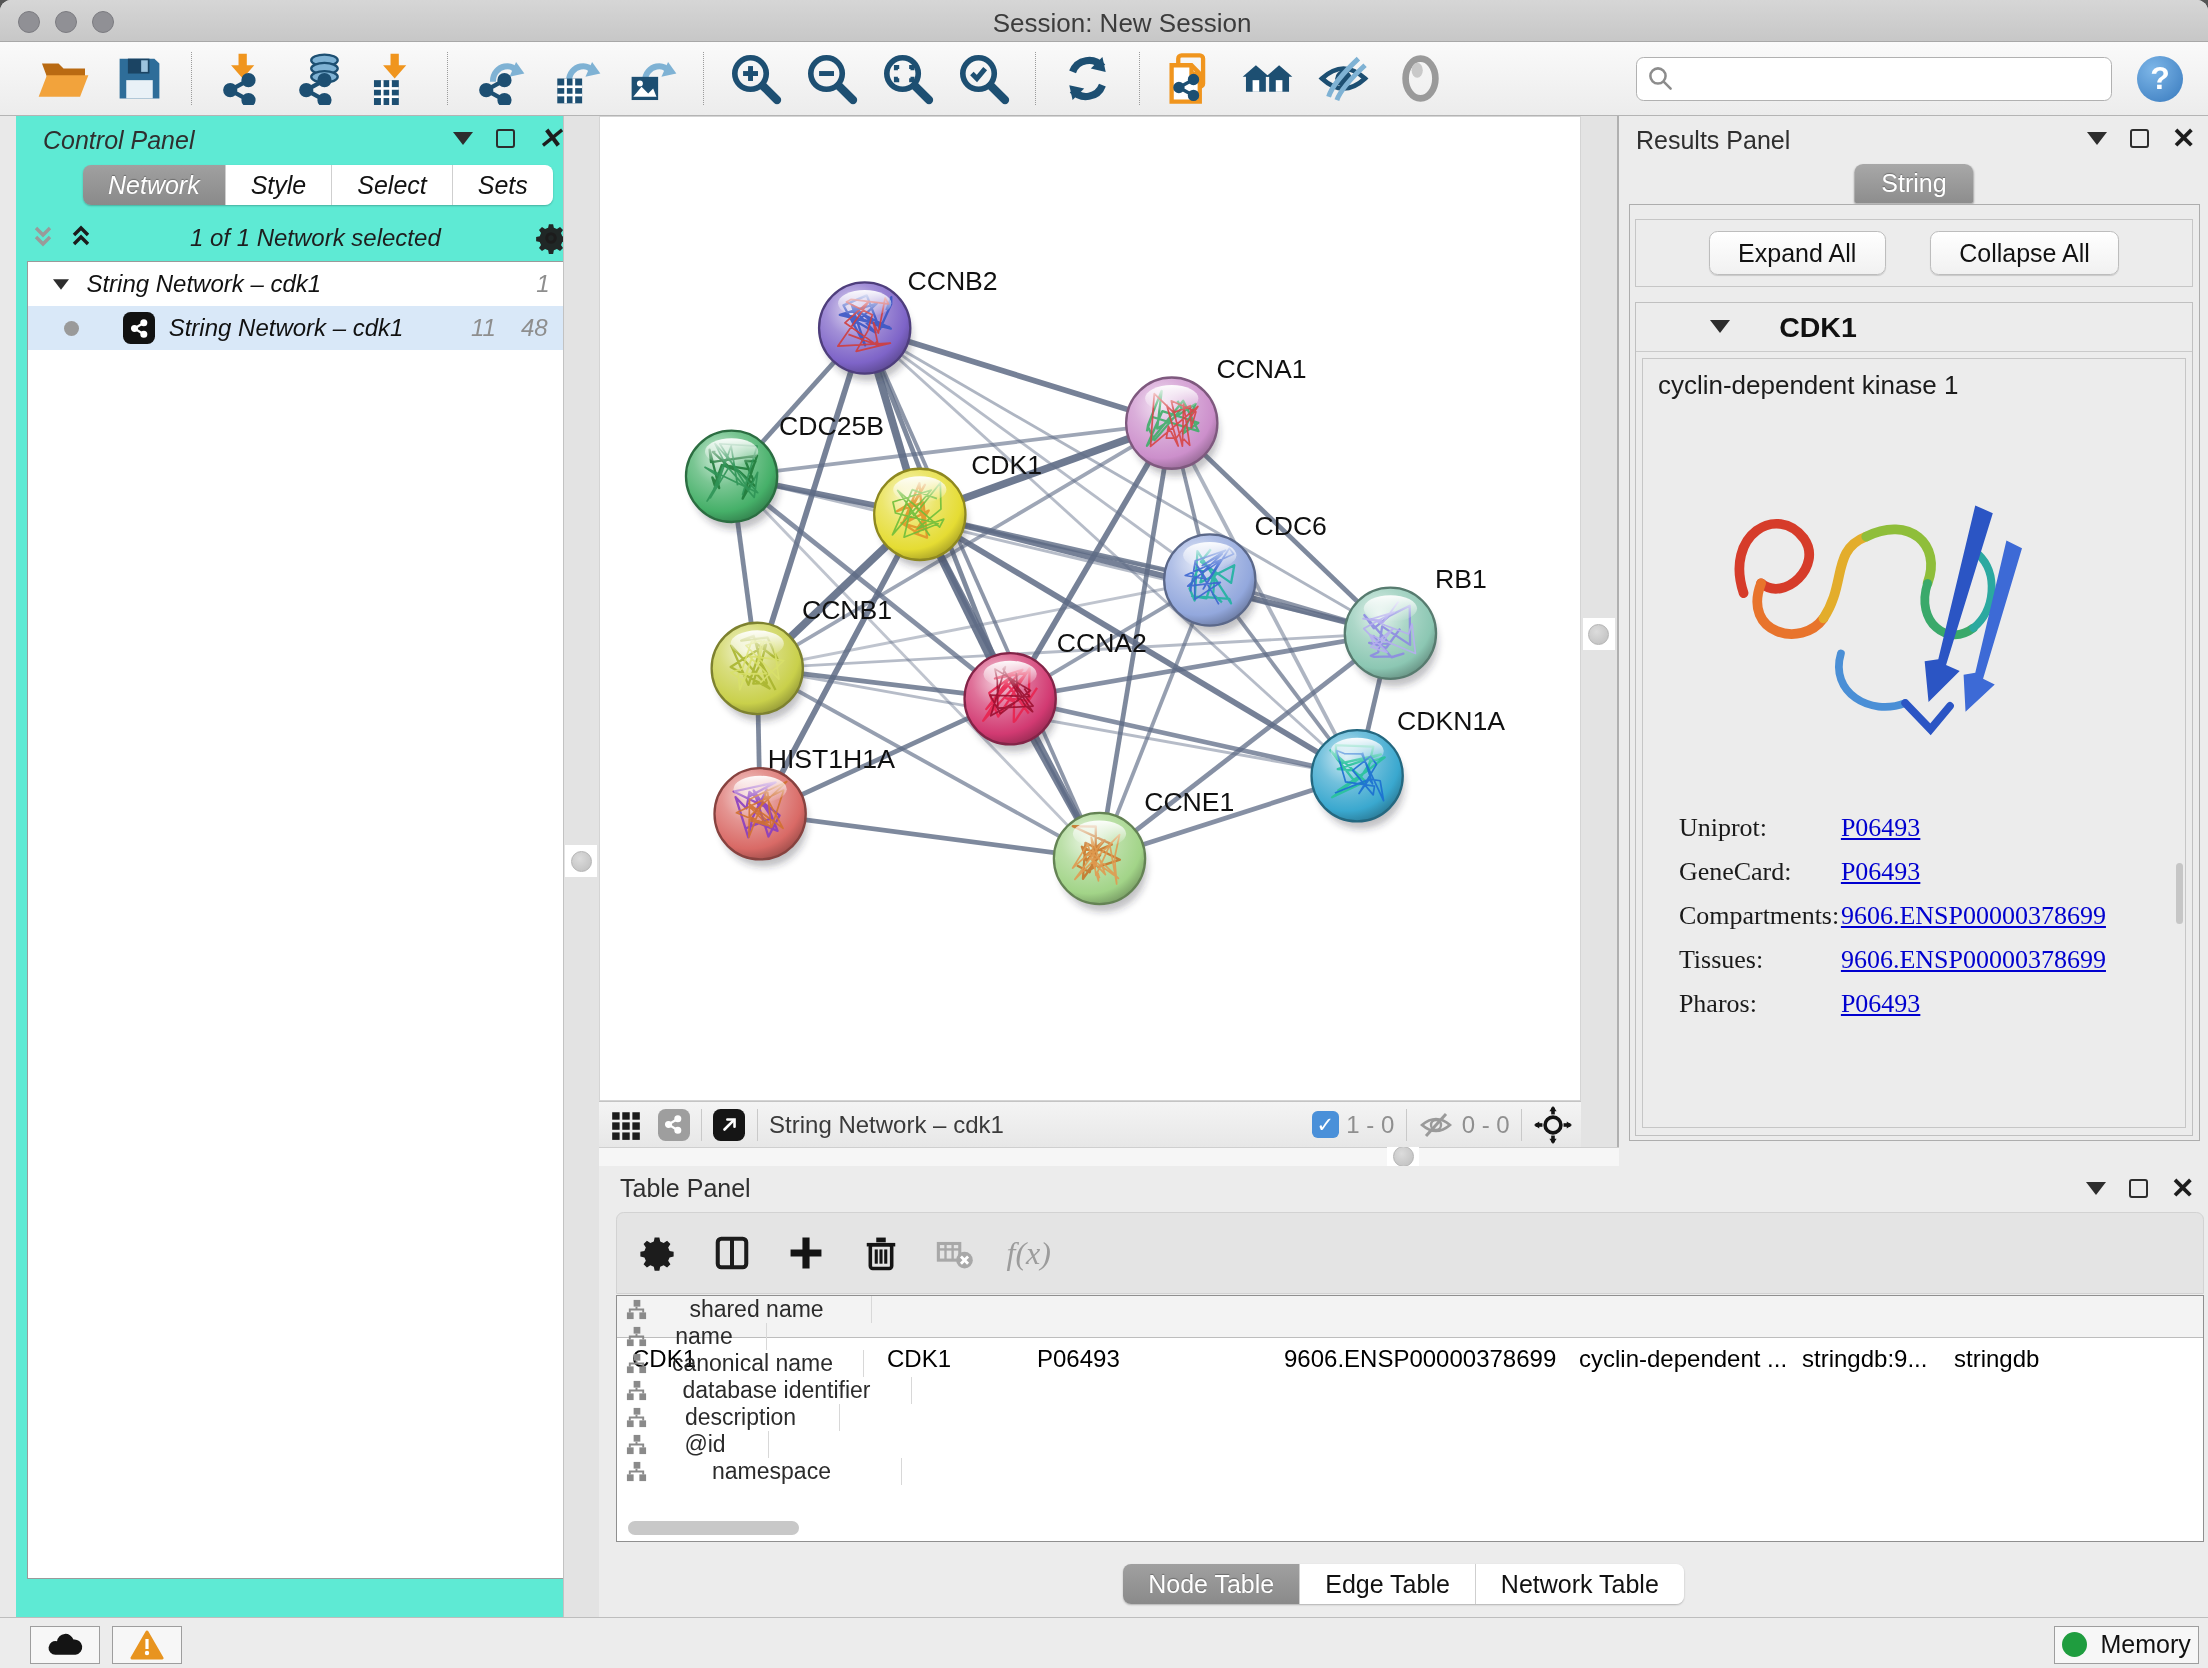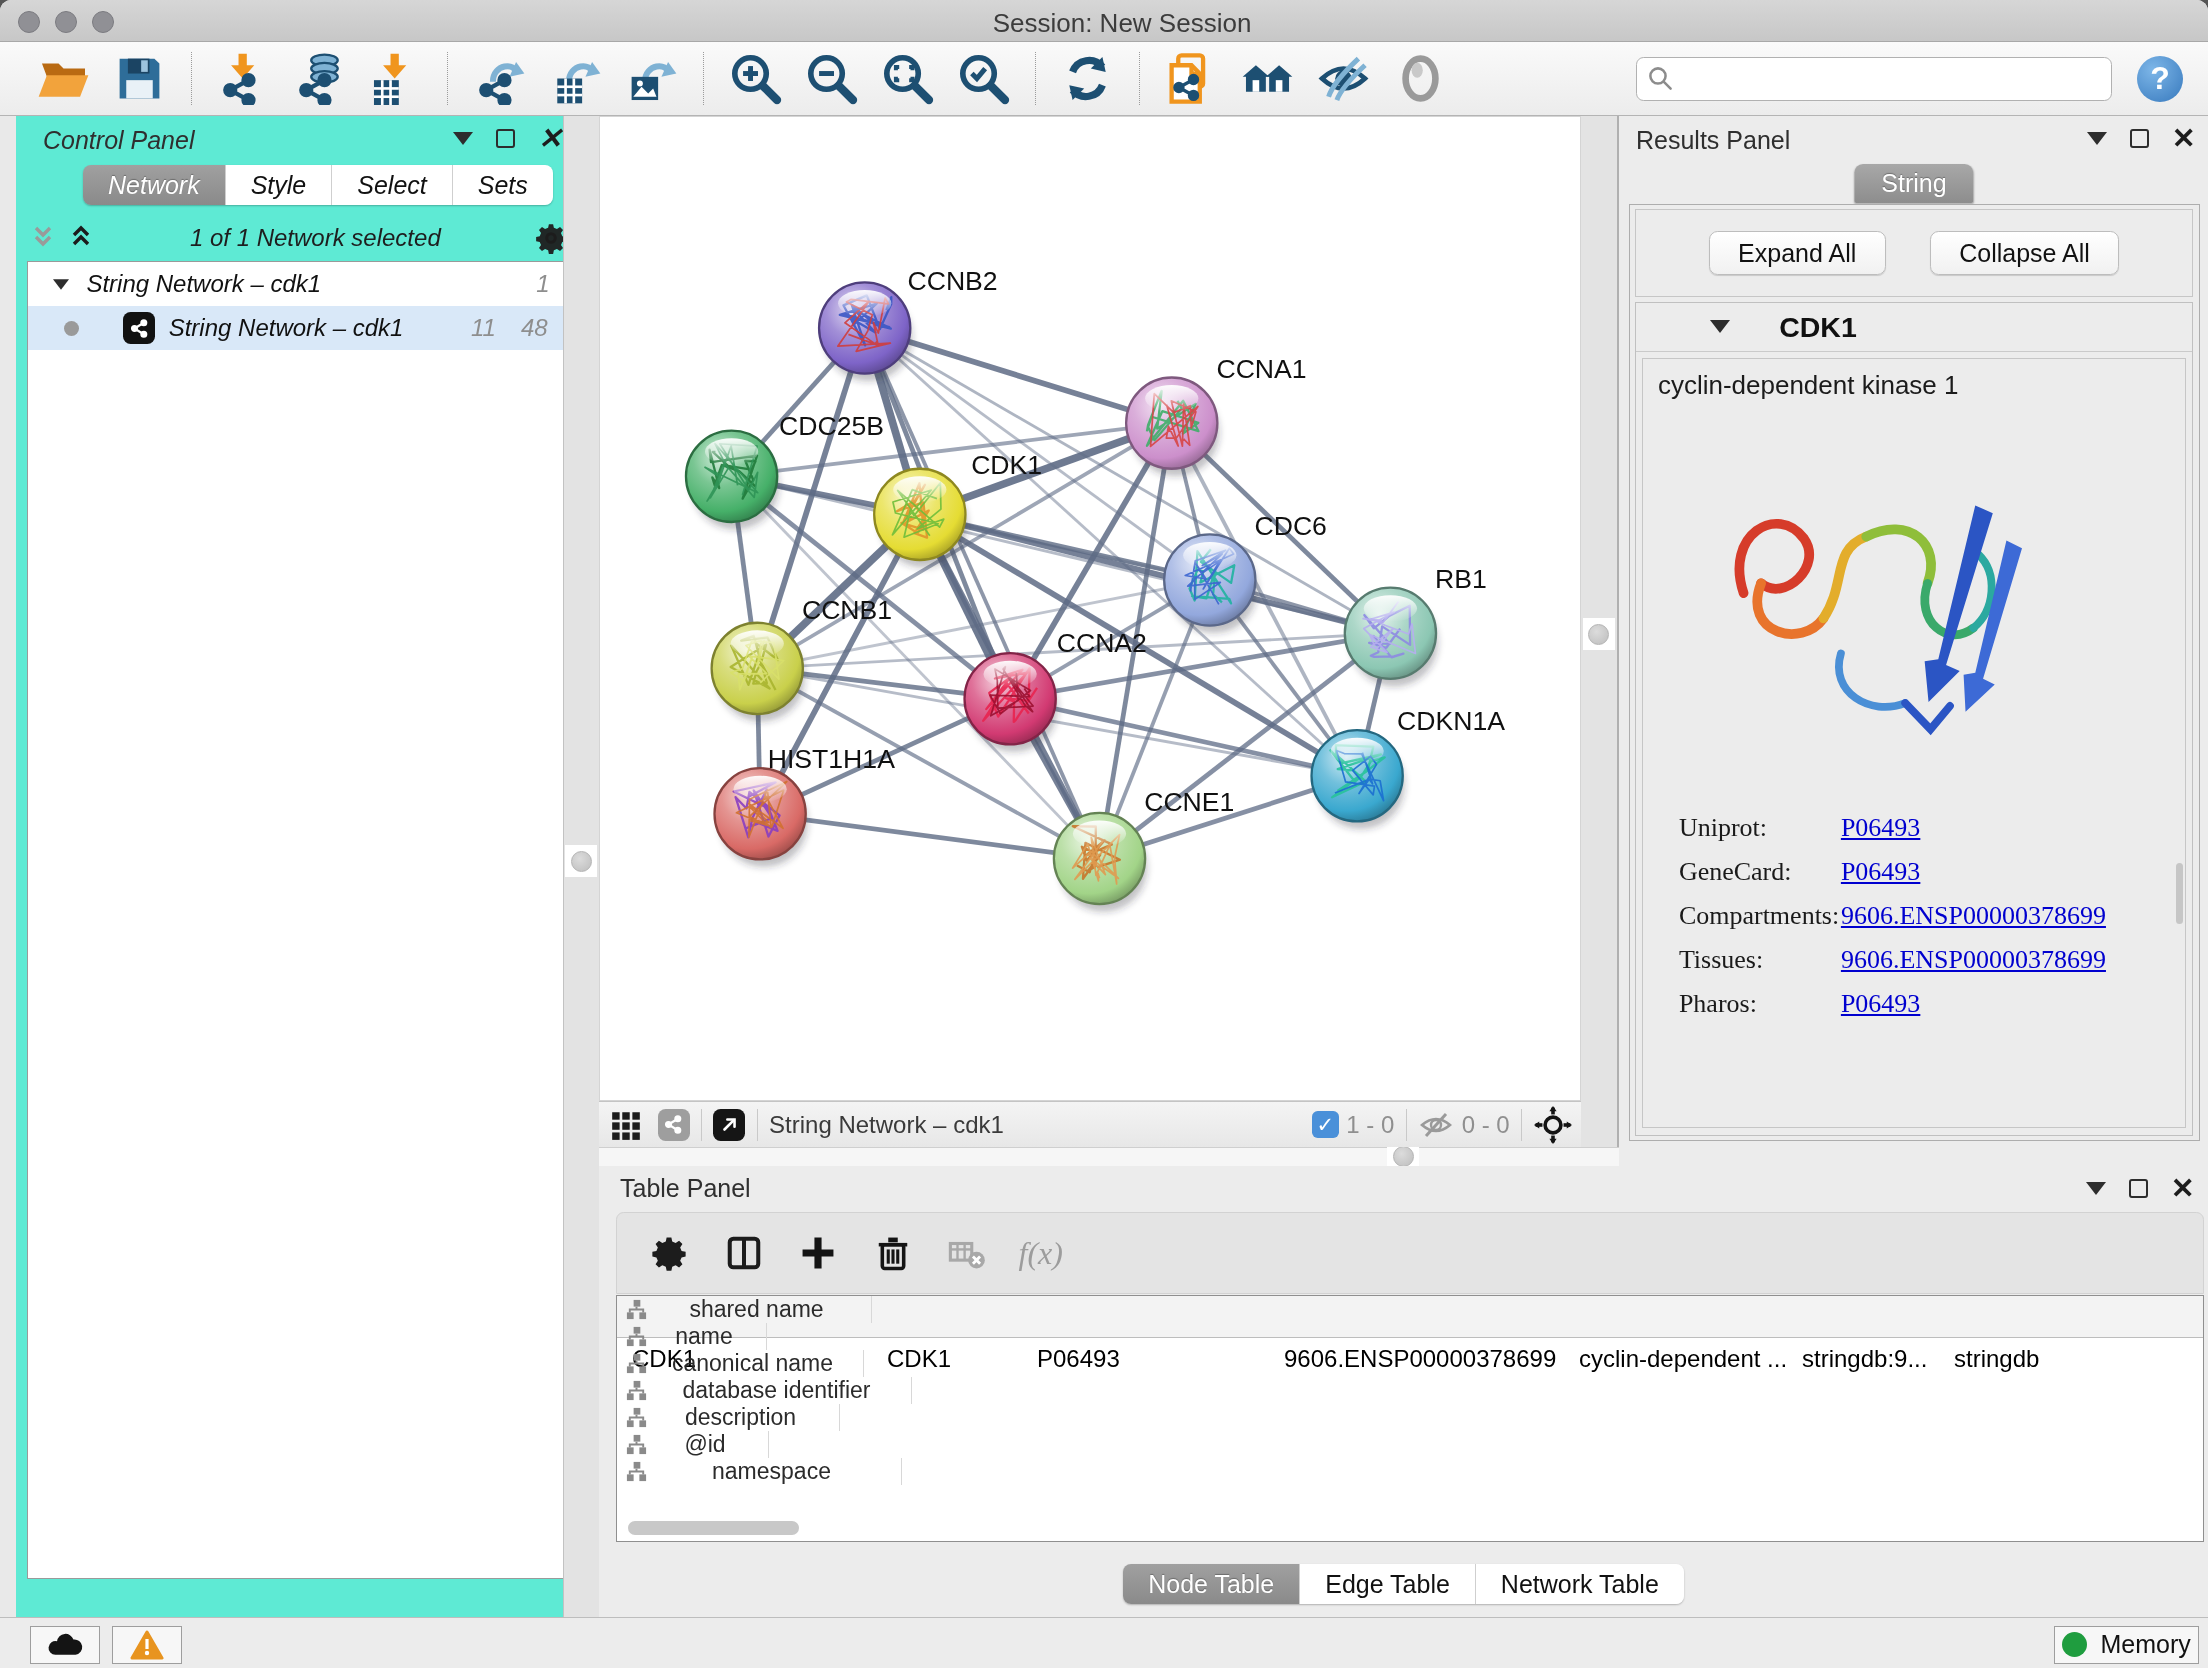--- a/index.html
+++ b/index.html
@@ -68,21 +68,21 @@
   .chk{width:27px;height:27px;border-radius:5.7px;background:#4a90d9;color:#fff;font-size:21px;
     display:flex;align-items:center;justify-content:center;}
   
   .results{position:absolute;left:1619px;top:116px;width:590px;height:1050px;background:#ececec;}
   .res-head{position:relative;height:44px;}
   .res-head .panel-title{position:absolute;left:17px;top:9.5px;}
   .res-tab{position:absolute;left:50%;transform:translateX(-50%);top:48px;padding:4.8px 27px;border-radius:8.6px 8.6px 1.9px 1.9px;
     background:linear-gradient(#a8a8a8,#8d8d8d);color:#fff;font-size:25px;text-shadow:0 -1px 1px rgba(0,0,0,.3);
     box-shadow:0 1px 1.9px rgba(0,0,0,.3);}
   .res-outer{position:absolute;left:9.5px;right:9.5px;top:88px;bottom:25px;border:1px solid #adadad;background:#ececec;}
-  .res-expandbox{position:absolute;left:5.7px;right:5.7px;top:4px;height:88px;border:1px solid #c6c6c6;
+  .res-expandbox{position:absolute;left:5.7px;right:5.7px;top:14px;height:68px;border:1px solid #c6c6c6;
     display:flex;align-items:center;justify-content:center;gap:44px;}
   .res-btn{padding:6.7px 28.5px;font-size:25px;color:#111;background:linear-gradient(#ffffff,#f1f1f1);
     border:1px solid #bdbdbd;border-radius:8.6px;box-shadow:0 1px 1px rgba(0,0,0,.15);}
   .cdk-box{position:absolute;left:5.7px;right:5.7px;top:97px;bottom:3.8px;border:1px solid #c0c0c0;}
   .cdk-head{position:relative;height:49px;border-bottom:1px solid #cacaca;}
   .cdk-head .tri-down{position:absolute;left:74px;top:17px;}
   .cdk-name{position:absolute;left:143px;top:7.6px;font-size:28.5px;font-weight:bold;color:#111;}
   .cdk-inner{position:absolute;left:5.7px;right:5.7px;top:55px;bottom:7.6px;border:1px solid #c6c6c6;overflow:hidden;}
   .cdk-desc{margin:11.4px 0 0 15px;font-size:26px;color:#1b1b1b;}
   .protein{position:absolute;left:42px;top:88px;width:380px;height:331px;}
@@ -90,21 +90,21 @@
   .xl-head{font-size:27.6px;font-weight:bold;color:#111;margin-bottom:9.5px;}
   .xl-row{display:flex;height:44px;align-items:center;font-size:26px;color:#1a1a1a;}
   .xl-lbl{width:181px;padding-left:19px;flex:0 0 auto;}
   .xl-link{color:#0000cf;text-decoration:underline;}
   .res-scroll{position:absolute;right:1.9px;top:504px;width:7.6px;height:61px;border-radius:3.8px;background:#c6c6c6;}
   
   .tablepanel{position:absolute;left:599px;top:1166px;width:1609px;height:451px;background:#ececec;}
   .tp-head{position:relative;height:42px;}
   .tp-head .panel-title{position:absolute;left:21px;top:7.6px;}
   .tp-toolbar{position:absolute;left:17px;right:3.8px;top:46px;height:82px;background:#e4e4e4;
-    border:1px solid #d2d2d2;border-radius:7.6px 7.6px 0 0;display:flex;align-items:center;padding-left:29px;gap:28.5px;}
+    border:1px solid #d2d2d2;border-radius:7.6px 7.6px 0 0;display:flex;align-items:center;padding-left:17px;gap:28.5px;}
   .tp-tool{width:46px;height:46px;display:flex;align-items:center;justify-content:center;}
   .tp-tool svg{width:38px;height:38px;}
   .fx{font-family:"Liberation Serif",serif;font-style:italic;font-size:32px;color:#9c9c9c;}
   .grid-table{position:absolute;left:17px;right:3.8px;top:129px;height:247px;background:#fff;border:1.9px solid #8f8f8f;overflow:hidden;}
   .thead{display:flex;height:42px;background:#f3f3f3;border-bottom:1.9px solid #bdbdbd;flex-direction:column;}
   .th{display:flex;align-items:center;justify-content:center;gap:9.5px;font-size:23px;color:#2b2b2b;
     border-right:1px solid #d8d8d8;flex:0 0 auto;position:relative;}
   .th svg{width:23px;height:23px;position:absolute;left:7.6px;}
   .trow{display:flex;height:42px;}
   .td{padding:6.7px 0 0 15px;font-size:24px;color:#000;flex:0 0 auto;white-space:nowrap;overflow:hidden;}

